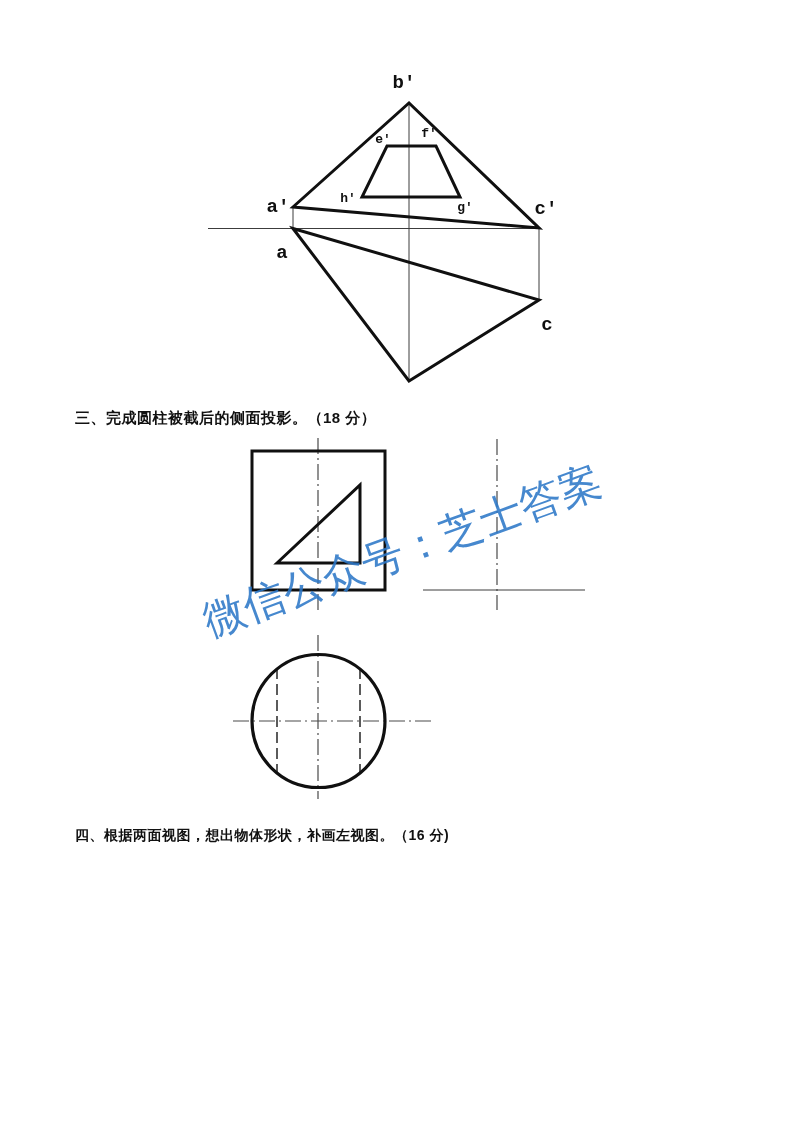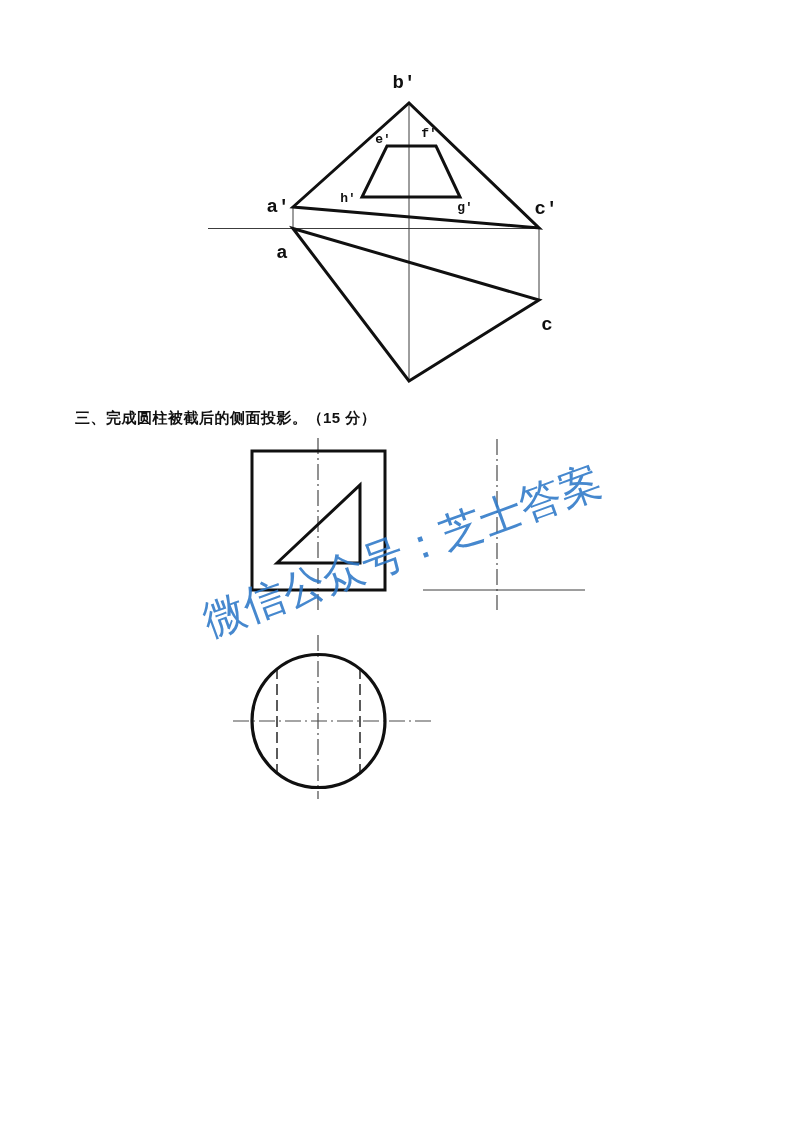--- a/index.html
+++ b/index.html
@@ -97,17 +97,18 @@
 
     <g>
       <line class="centerline" x1="318" y1="635" x2="318" y2="799"></line>
       <line class="centerline" x1="233" y1="721" x2="433" y2="721"></line>
       <line class="hiddenline" x1="277" y1="668" x2="277" y2="774"></line>
       <line class="hiddenline" x1="360" y1="668" x2="360" y2="774"></line>
       <circle class="ink" stroke-width="3.2" cx="318.5" cy="721" r="66.5"></circle>
     </g>
   </svg>
 
-  <div id="q3-heading" class="q-heading">三、完成圆柱被截后的侧面投影。（15 分）</div>
+  <div id="q3-heading" class="q-heading">三、完成圆柱被截后的侧面投影。（18 分）</div>
+  <div id="q4-heading" class="q-heading">四、根据两面视图，想出物体形状，补画左视图。（16 分)</div>
 
   <div class="watermark" style="color: rgb(45, 120, 200);">微信公众号：芝士答案</div>
 
 </div>
 
 </body></html>

